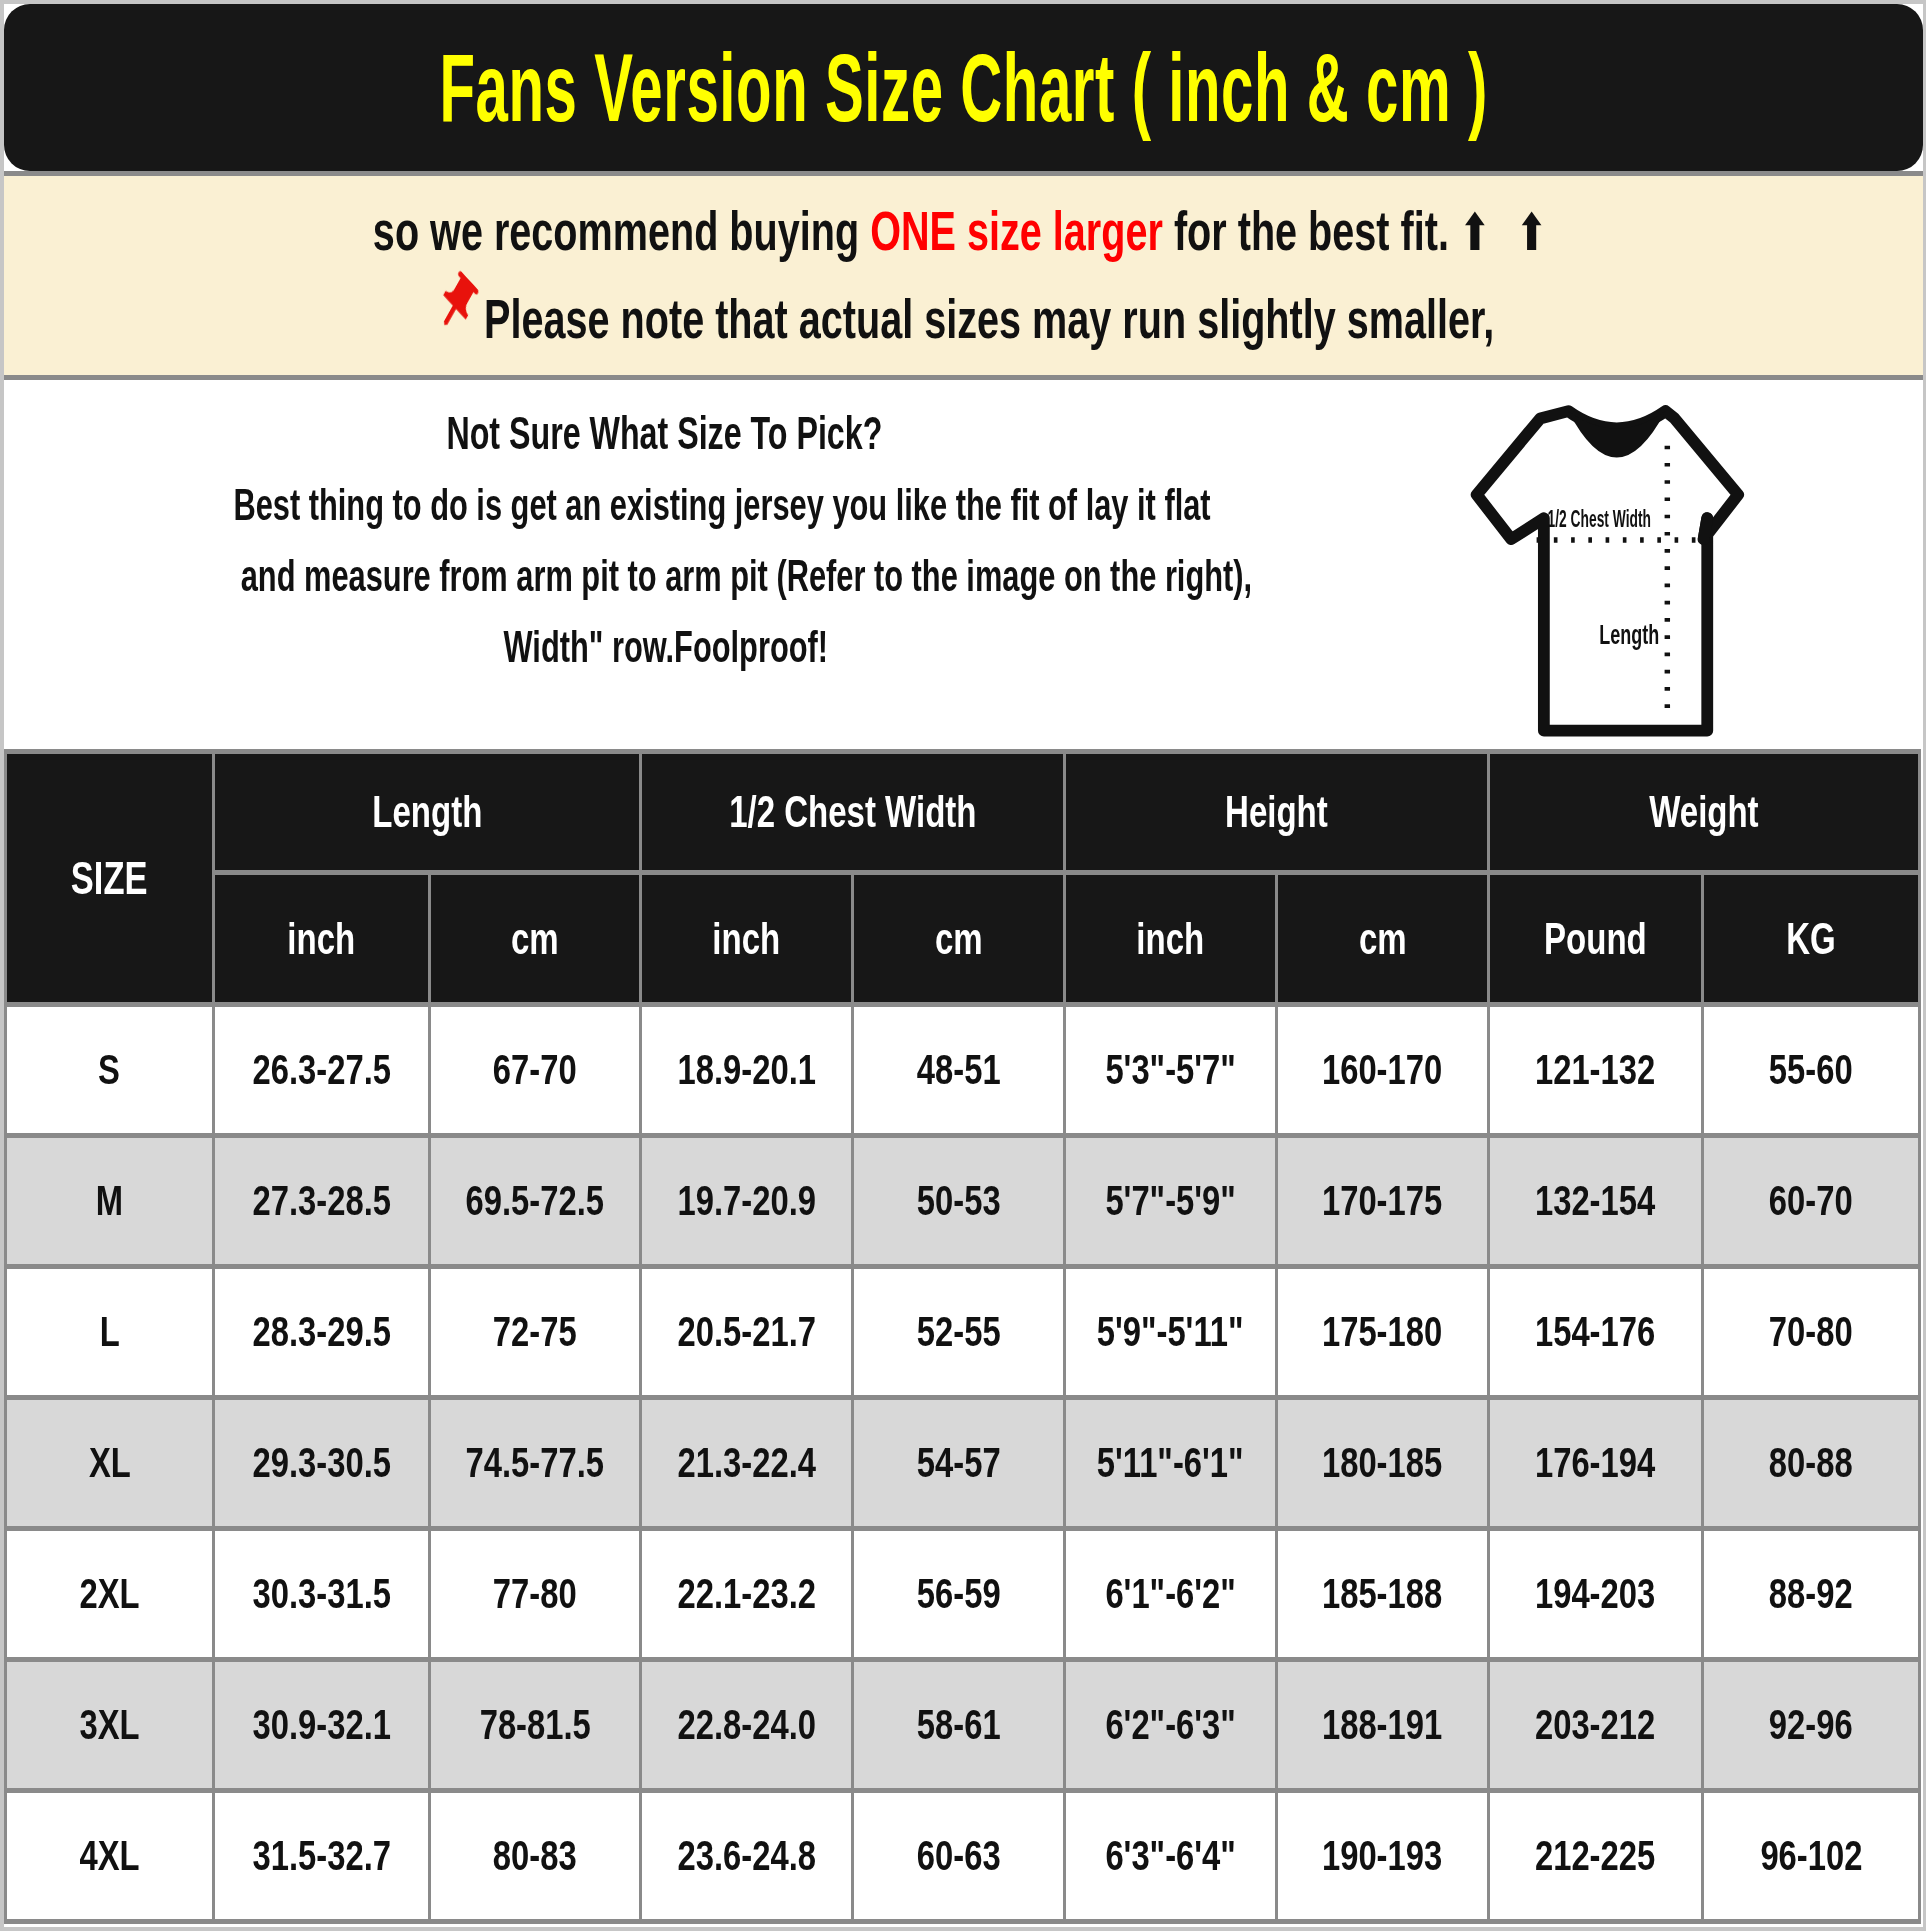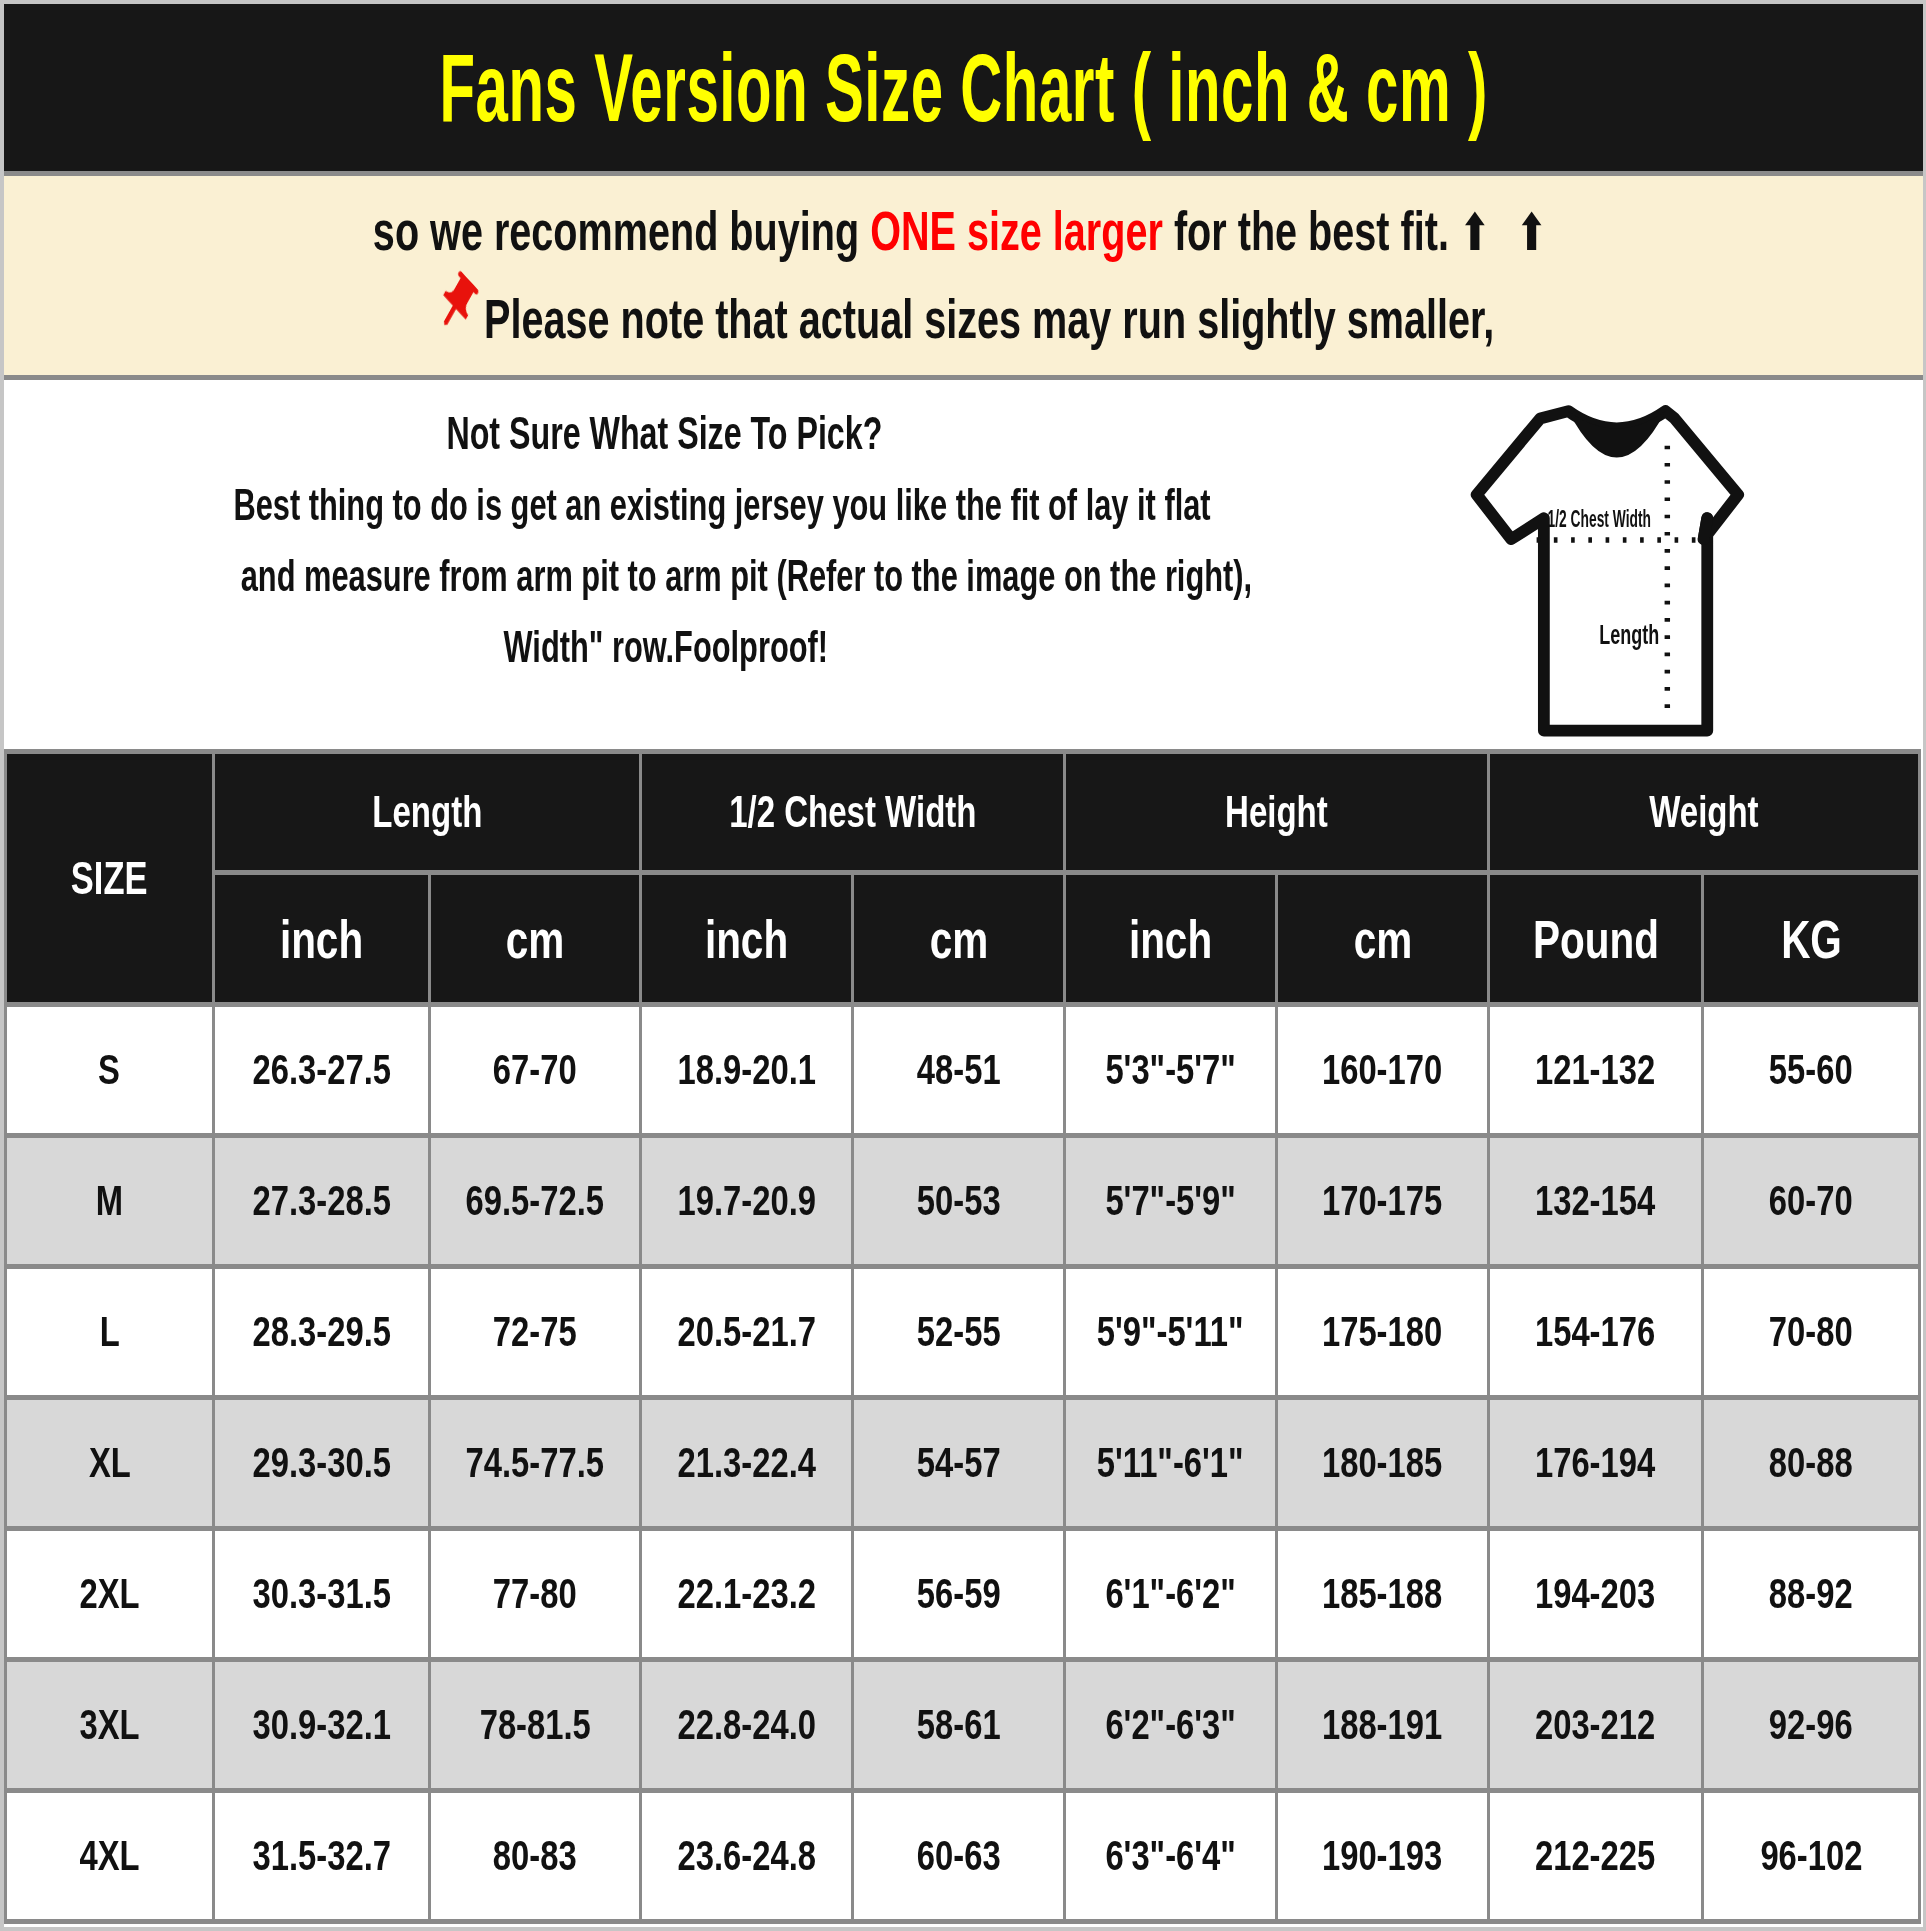--- a/index.html
+++ b/index.html
@@ -19,21 +19,21 @@
   .cond{display:inline-block;white-space:nowrap;transform-origin:50% 50%;}
   .sx60{transform:scaleX(0.60);}
   .sx70{transform:scaleX(0.70);}
   .sx72{transform:scaleX(0.72);}
   .sx75{transform:scaleX(0.75);}
   .sx78{transform:scaleX(0.78);}
 
   
   .title-bar{
     height:167px;background:#171717;
-    display:flex;align-items:center;justify-content:center;
+    display:flex;align-items:center;justify-content:center;border-radius:26px;
   }
   .title-bar h1{margin:0;font-size:97px;color:#ffff00;letter-spacing:0.9px;}
 
   
   .notice{
     height:209px;background:#faf0d3;
     border-top:5.5px solid #8a8a8a;border-bottom:5.5px solid #8a8a8a;
     text-align:center;padding-top:11px;
   }
   .notice-line{height:88px;line-height:88px;font-size:55px;}
@@ -52,21 +52,21 @@
   
   table.size-table{
     width:1917px;border-collapse:collapse;table-layout:fixed;
   }
   table.size-table th,table.size-table td{
     border:3.7px solid #8a8a8a;border-top-width:5.5px;border-bottom-width:5.5px;
     text-align:center;vertical-align:middle;padding:0;
   }
   table.size-table thead th{background:#171717;color:#ffffff;}
   .h1 th{height:121px;font-size:44px;}
-  .h2 th{height:132px;font-size:54px;}
+  .h2 th{height:132px;font-size:44px;}
   th.corner{font-size:46px;}
   tbody td{height:131px;font-size:42px;background:#ffffff;}
   tbody tr.alt td{background:#d8d8d8;}
 </style>
 </head>
 <body>
 
 <div class="page">
 
   <header class="title-bar">

